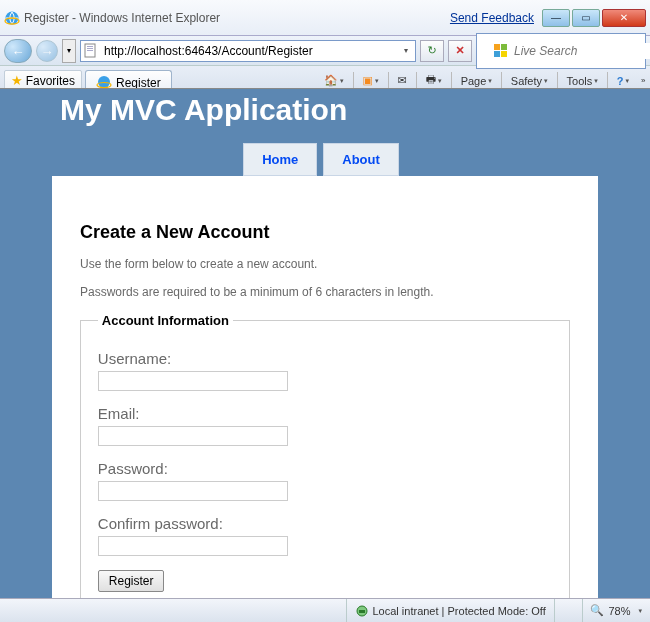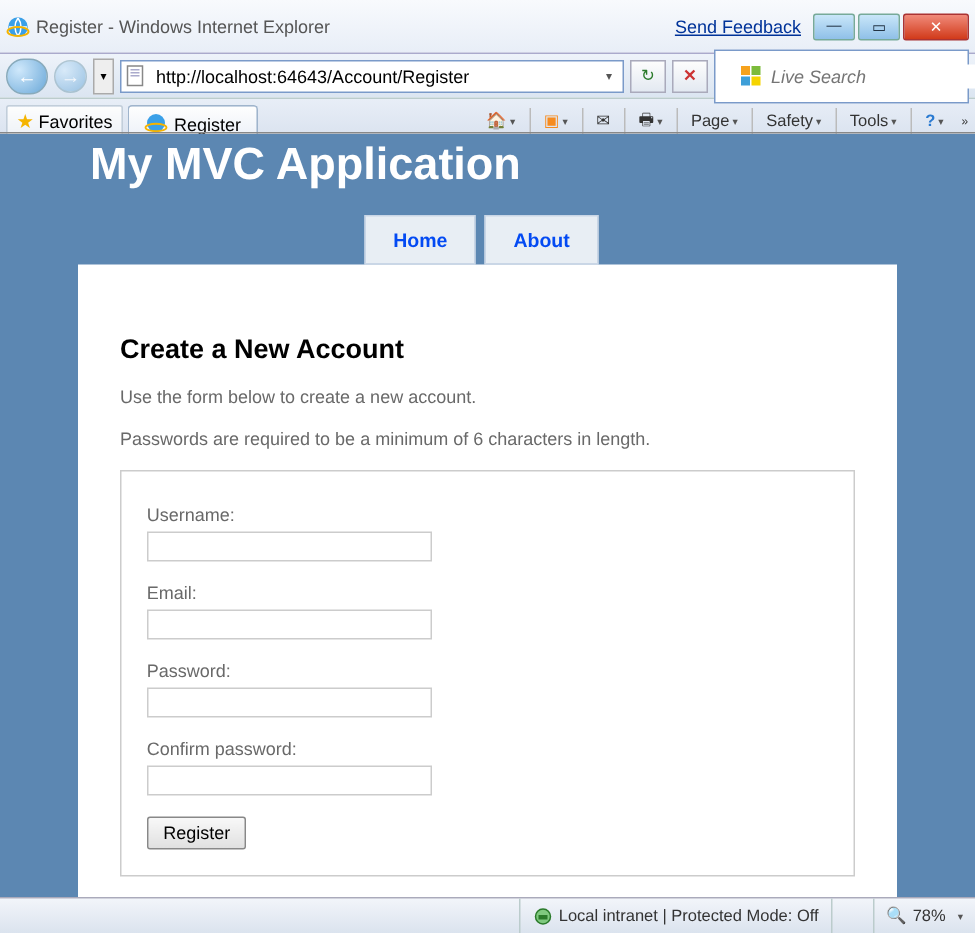--- a/index.html
+++ b/index.html
@@ -52,21 +52,21 @@
   .logon a { color:#fff; }
   .mvc-title { color:#fff; font-family: Arial, sans-serif; font-size:30px; font-weight:bold; padding: 4px 8px 8px 8px; }
   .mvc-menu { display:flex; justify-content:center; gap:6px; padding: 8px 8px 0 0; }
   .mvc-menu a { display:block; padding:8px 18px; background:#e8eef4; border:1px solid #c9d6e6; color:#034af3; font-weight:bold; font-size:13px; text-decoration:none; font-family: Verdana, sans-serif; }
   .mvc-main { background:#fff; padding: 28px 28px 28px 28px; min-height:460px; font-family: Verdana, sans-serif; }
   .mvc-main h2 { font-size:18px; font-weight:bold; color:#000; margin:18px 0 8px 0; font-family: Arial,sans-serif; }
   .mvc-main p { color:#696969; font-size:12px; margin:14px 0; }
   fieldset { border:1px solid #ccc; padding: 1em 1.4em 1.4em 1.4em; margin: 1em 0; }
   legend { font-weight:bold; font-size:13px; padding:0 4px; font-family: Arial,sans-serif; }
   .form-row { margin: 10px 0 14px 0; }
-  .form-row label { display:block; color:#696969; font-size:12px; margin-bottom:4px; }
+  .form-row label { display:block; color:#696969; font-size:15px; margin-bottom:4px; }
   .form-row input { width: 190px; height:20px; border:1px solid #ccc; padding:1px 3px; font-size:12px; }
   .submit-btn { padding:3px 10px; background:linear-gradient(#f8f8f8,#e0e0e0); border:1px solid #888; border-radius:2px; font-size:12px; }
   
   
   .statusbar { position:absolute; bottom:0; left:0; right:0; height:24px; background:linear-gradient(#f2f5fa,#dbe3ee); border-top:1px solid #aab; display:flex; align-items:center; font-size:11px; color:#333; }
   .status-seg { border-left:1px solid #bcc; height:100%; display:flex; align-items:center; padding:0 8px; gap:4px; }
   .statusbar .flex { flex:1; }
   .zone-icon { width:14px; height:14px; }
   
   
@@ -199,20 +199,21 @@
         <div class="mvc-title">My MVC Application</div>
         <div class="mvc-menu">
           <a href="#">Home</a>
           <a href="#">About</a>
         </div>
         <div class="mvc-main">
           <h2>Create a New Account</h2>
           <p>Use the form below to create a new account.</p>
           <p>Passwords are required to be a minimum of 6 characters in length.</p>
           <fieldset>
+            <legend>Account Information</legend>
             <div class="form-row">
               <label>Username:</label>
               <input type="text" style="">
             </div>
             <div class="form-row">
               <label>Email:</label>
               <input type="text" style="">
             </div>
             <div class="form-row">
               <label>Password:</label>

